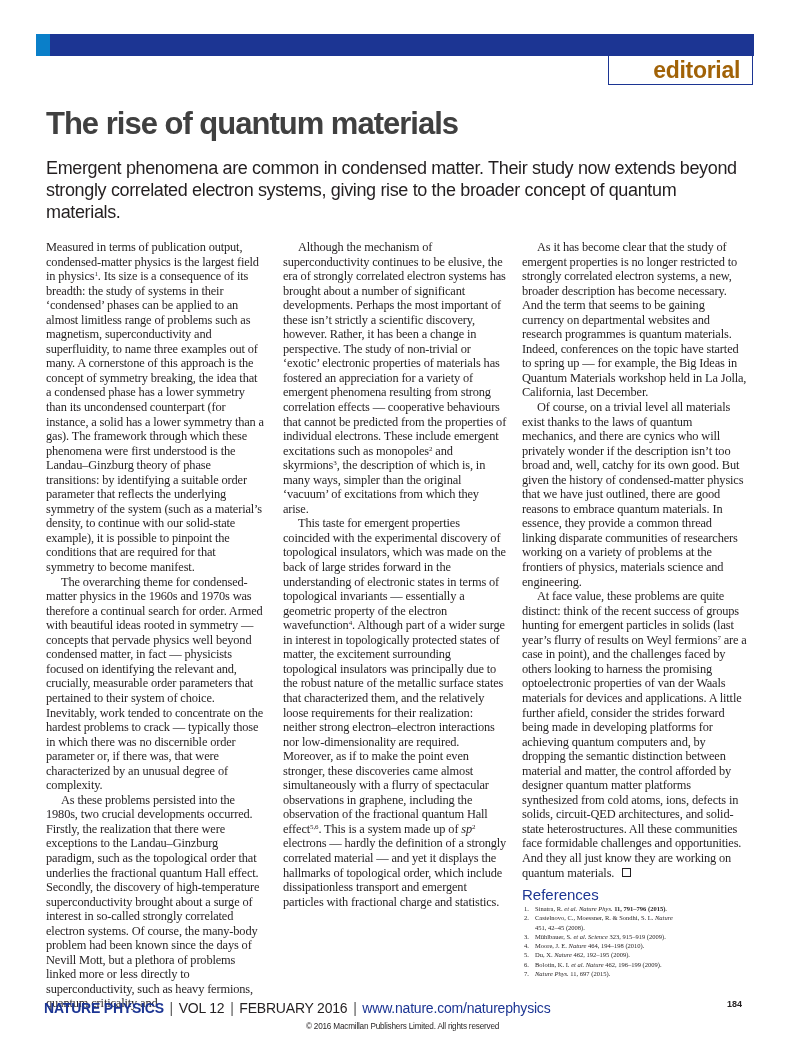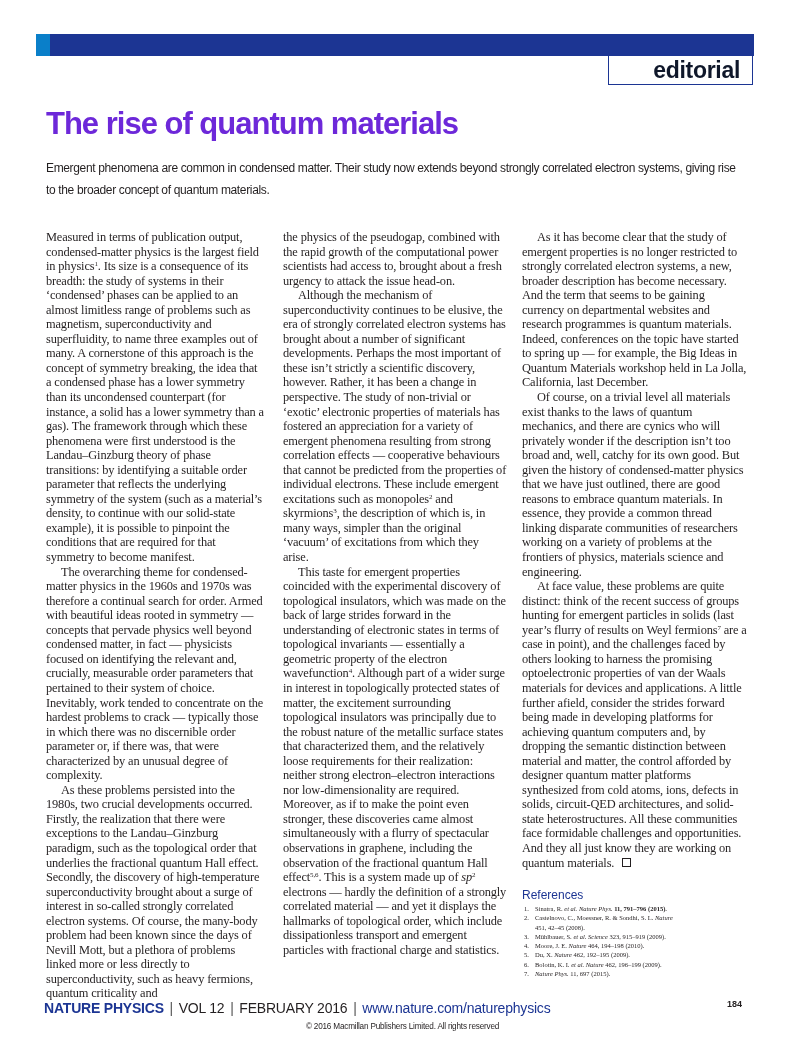--- a/index.html
+++ b/index.html
@@ -1,32 +1,32 @@
 <!DOCTYPE html>
 <html><head>
 <meta charset="utf-8">
 <style>
   html, body { margin: 0; padding: 0; background: #ffffff; }
   body { width: 789px; height: 1037px; position: relative; overflow: hidden; }
   .band { position: absolute; left: 36px; top: 34px; width: 718px; height: 22px; background: #1c3593; }
   .band-accent { position: absolute; left: 36px; top: 34px; width: 14px; height: 22px; background: #0a7fc9; }
   .tag-box { position: absolute; left: 608px; top: 56px; width: 145px; height: 29px; border: 1px solid #1c3593; border-top: none; box-sizing: border-box; text-align: right; padding-right: 12px; }
-  .tag-text { font-family: "Liberation Sans", sans-serif; font-weight: bold; font-size: 23px; color: #0f172a; line-height: 28px; letter-spacing: -0.3px; }
-  .title { position: absolute; left: 46px; top: 104px; font-family: "Liberation Sans", sans-serif; font-weight: bold; font-size: 31px; color: #6d28d9; letter-spacing: -1px; margin: 0; line-height: 40px; }
-  .standfirst { position: absolute; left: 46px; top: 157px; width: 700px; font-family: "Liberation Sans", sans-serif; font-size: 12px; color: #231f20; line-height: 22px; letter-spacing: -0.35px; margin: 0; }
-  .col { position: absolute; top: 230px; font-family: "Liberation Serif", serif; font-size: 12.4px; line-height: 14.55px; color: #231f20; letter-spacing: -0.15px; }
+  .tag-text { font-family: "Liberation Sans", sans-serif; font-weight: bold; font-size: 23px; color: #a16207; line-height: 28px; letter-spacing: -0.3px; }
+  .title { position: absolute; left: 46px; top: 104px; font-family: "Liberation Sans", sans-serif; font-weight: bold; font-size: 31px; color: #404040; letter-spacing: -1px; margin: 0; line-height: 40px; }
+  .standfirst { position: absolute; left: 46px; top: 157px; width: 700px; font-family: "Liberation Sans", sans-serif; font-size: 18px; color: #231f20; line-height: 22px; letter-spacing: -0.35px; margin: 0; }
+  .col { position: absolute; top: 240px; font-family: "Liberation Serif", serif; font-size: 12.4px; line-height: 14.55px; color: #231f20; letter-spacing: -0.15px; }
   .col p { margin: 0; }
   .col p.indent { text-indent: 15px; font-family: Liberation Serif, serif; }
   .col1 { left: 46px; width: 218px; }
   .col2 { left: 283px; width: 224px; }
   .col3 { left: 522px; width: 226px; }
   sup { font-size: 7px; line-height: 0; vertical-align: 4px; }
   .endmark { display: inline-block; width: 7px; height: 7px; border: 1.5px solid #231f20; margin-left: 8px; vertical-align: 0px; }
   .refs { position: absolute; left: 522px; top: 888px; width: 230px; font-family: "Liberation Serif", serif; color: #231f20; }
-  .refs-title { font-family: "Liberation Sans", sans-serif; font-size: 12px; color: #1c3593; margin: 0 0 2px 0; line-height: 14px; }
+  .refs-title { font-family: "Liberation Sans", sans-serif; font-size: 15px; color: #1c3593; margin: 0 0 2px 0; line-height: 14px; }
   .refs ol { margin: 0; padding: 0; list-style: none; }
   .refs li { font-size: 6.5px; line-height: 9.3px; position: relative; padding-left: 13px; }
   .refs .num { position: absolute; left: 2px; top: 0; }
   .refs .cont { display: block; }
   .footer-left { position: absolute; left: 44px; top: 1000px; font-family: "Liberation Sans", sans-serif; font-size: 14px; color: #231f20; letter-spacing: -0.2px; }
   .footer-left .journal { color: #1c3593; font-weight: bold; }
   .footer-left .url { color: #1c3593; }
   .footer-left .sep { color: #555; margin: 0 2px; }
   .page-num { position: absolute; right: 47px; top: 999px; font-family: "Liberation Sans", sans-serif; font-weight: bold; font-size: 9px; color: #231f20; }
   .copyright { position: absolute; left: 8px; width: 789px; top: 1022px; text-align: center; font-family: "Liberation Sans", sans-serif; font-size: 8.2px; color: #231f20; letter-spacing: -0.2px; }
@@ -43,21 +43,20 @@
 <h1 class="title">The rise of quantum materials</h1>
 <p class="standfirst">Emergent phenomena are common in condensed matter. Their study now extends beyond strongly correlated electron systems, giving rise to the broader concept of quantum materials.</p>
 
 <div class="col col1">
   <p><span>Measured in terms of publication output, condensed-matter physics is the largest field in physics</span><sup>1</sup><span>. Its size is a consequence of its breadth: the study of systems in their ‘condensed’ phases can be applied to an almost limitless range of problems such as magnetism, superconductivity and superfluidity, to name three examples out of many. A cornerstone of this approach is the concept of symmetry breaking, the idea that a condensed phase has a lower symmetry than its uncondensed counterpart (for instance, a solid has a lower symmetry than a gas). The framework through which these phenomena were first understood is the Landau–Ginzburg theory of phase transitions: by identifying a suitable order parameter that reflects the underlying symmetry of the system (such as a material’s density, to continue with our solid-state example), it is possible to pinpoint the conditions that are required for that symmetry to become manifest.</span></p>
   <p class="indent">The overarching theme for condensed-matter physics in the 1960s and 1970s was therefore a continual search for order. Armed with beautiful ideas rooted in symmetry — concepts that pervade physics well beyond condensed matter, in fact — physicists focused on identifying the relevant and, crucially, measurable order parameters that pertained to their system of choice. Inevitably, work tended to concentrate on the hardest problems to crack — typically those in which there was no discernible order parameter or, if there was, that were characterized by an unusual degree of complexity.</p>
   <p class="indent">As these problems persisted into the 1980s, two crucial developments occurred. Firstly, the realization that there were exceptions to the Landau–Ginzburg paradigm, such as the topological order that underlies the fractional quantum Hall effect. Secondly, the discovery of high-temperature superconductivity brought about a surge of interest in so-called strongly correlated electron systems. Of course, the many-body problem had been known since the days of Nevill Mott, but a plethora of problems linked more or less directly to superconductivity, such as heavy fermions, quantum criticality and</p>
 </div>
 
 <div class="col col2">
-  <p>the physics of the pseudogap, combined with the rapid growth of the computational power scientists had access to, brought about a fresh urgency to attack the issue head-on.</p>
   <p class="indent"><span>Although the mechanism of superconductivity continues to be elusive, the era of strongly correlated electron systems has brought about a number of significant developments. Perhaps the most important of these isn’t strictly a scientific discovery, however. Rather, it has been a change in perspective. The study of non-trivial or ‘exotic’ electronic properties of materials has fostered an appreciation for a variety of emergent phenomena resulting from strong correlation effects — cooperative behaviours that cannot be predicted from the properties of individual electrons. These include emergent excitations such as monopoles</span><sup>2</sup><span> and skyrmions</span><sup>3</sup><span>, the description of which is, in many ways, simpler than the original ‘vacuum’ of excitations from which they arise.</span></p>
   <p class="indent"><span>This taste for emergent properties coincided with the experimental discovery of topological insulators, which was made on the back of large strides forward in the understanding of electronic states in terms of topological invariants — essentially a geometric property of the electron wavefunction</span><sup>4</sup><span>. Although part of a wider surge in interest in topologically protected states of matter, the excitement surrounding topological insulators was principally due to the robust nature of the metallic surface states that characterized them, and the relatively loose requirements for their realization: neither strong electron–electron interactions nor low-dimensionality are required. Moreover, as if to make the point even stronger, these discoveries came almost simultaneously with a flurry of spectacular observations in graphene, including the observation of the fractional quantum Hall effect</span><sup>5,6</sup><span>. This is a system made up of </span><i>sp</i><sup>2</sup><span> electrons — hardly the definition of a strongly correlated material — and yet it displays the hallmarks of topological order, which include dissipationless transport and emergent particles with fractional charge and statistics.</span></p>
 </div>
 
 <div class="col col3">
   <p class="indent">As it has become clear that the study of emergent properties is no longer restricted to strongly correlated electron systems, a new, broader description has become necessary. And the term that seems to be gaining currency on departmental websites and research programmes is quantum materials. Indeed, conferences on the topic have started to spring up — for example, the Big Ideas in Quantum Materials workshop held in La Jolla, California, last December.</p>
   <p class="indent">Of course, on a trivial level all materials exist thanks to the laws of quantum mechanics, and there are cynics who will privately wonder if the description isn’t too broad and, well, catchy for its own good. But given the history of condensed-matter physics that we have just outlined, there are good reasons to embrace quantum materials. In essence, they provide a common thread linking disparate communities of researchers working on a variety of problems at the frontiers of physics, materials science and engineering.</p>
   <p class="indent"><span>At face value, these problems are quite distinct: think of the recent success of groups hunting for emergent particles in solids (last year’s flurry of results on Weyl fermions</span><sup>7</sup><span> are a case in point), and the challenges faced by others looking to harness the promising optoelectronic properties of van der Waals materials for devices and applications. A little further afield, consider the strides forward being made in developing platforms for achieving quantum computers and, by dropping the semantic distinction between material and matter, the control afforded by designer quantum matter platforms synthesized from cold atoms, ions, defects in solids, circuit-QED architectures, and solid-state heterostructures. All these communities face formidable challenges and opportunities. And they all just know they are working on quantum materials.</span><span class="endmark"></span></p>
 </div>
 

